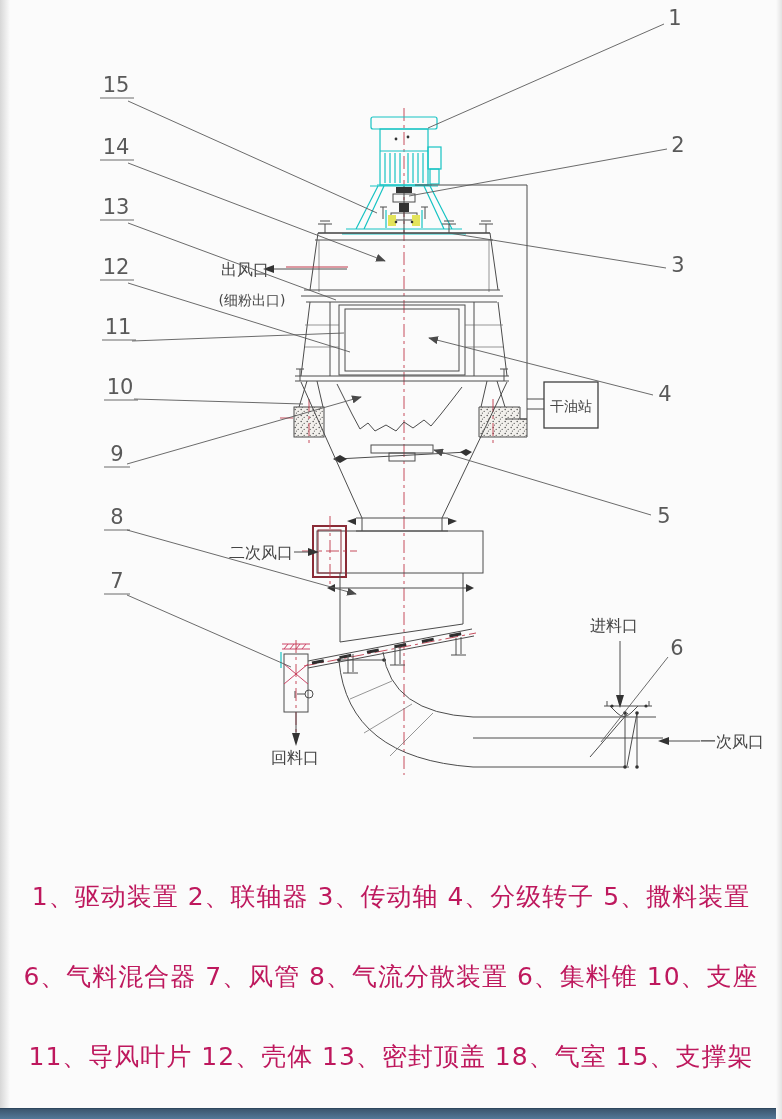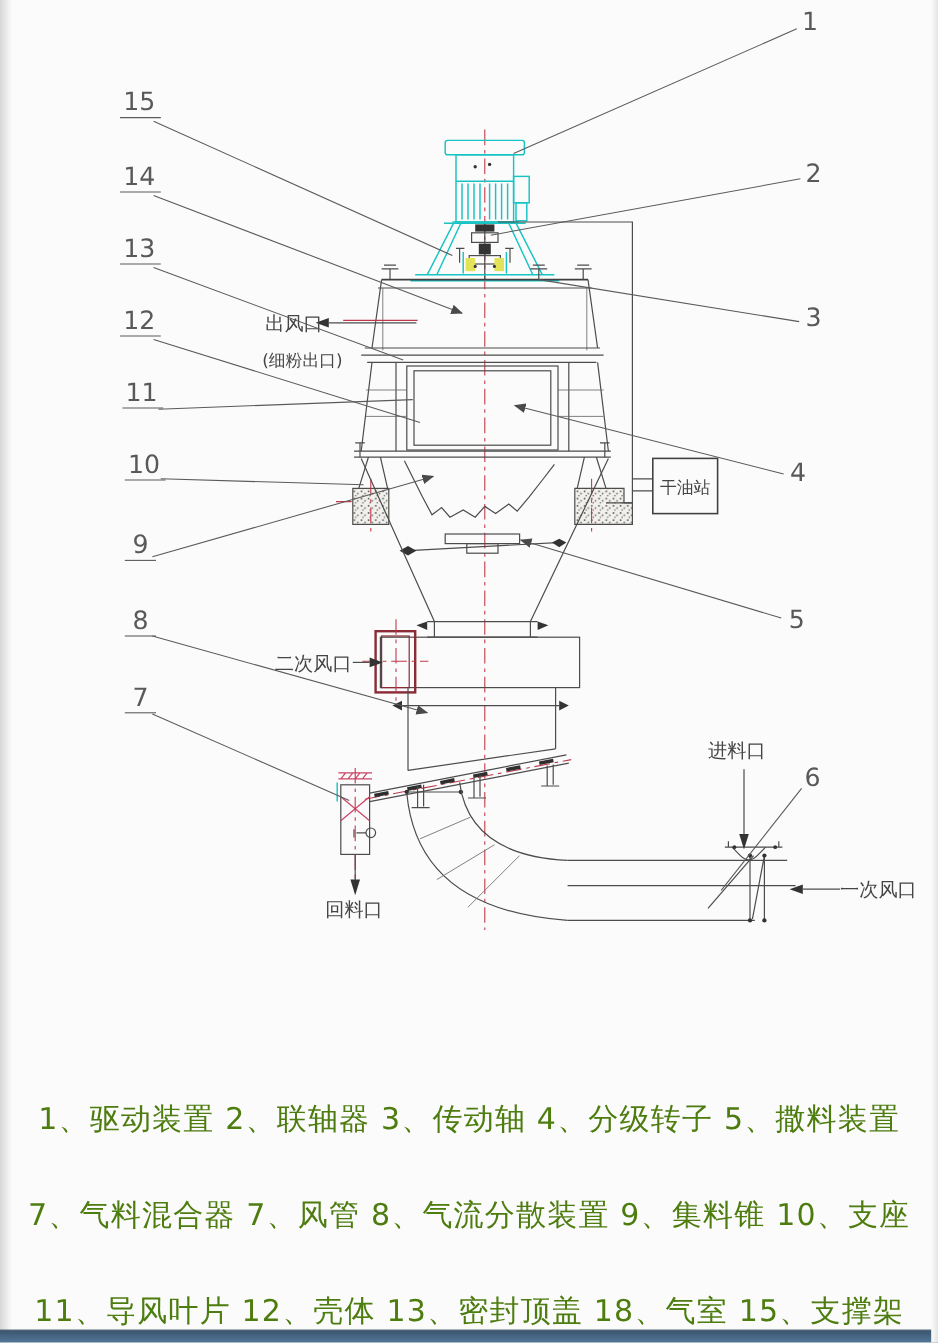--- a/index.html
+++ b/index.html
@@ -17,21 +17,21 @@
   .pk{stroke:#cc4466;stroke-width:1;fill:none;}
   .drd{stroke:#8a2b36;fill:none;}
   .redcl{stroke:#c0394b;stroke-width:0.9;fill:none;stroke-dasharray:13 4 3 4;}
   .redln{stroke:#c0394b;stroke-width:1;fill:none;}
   .dk{fill:#333;stroke:none;}
   .num{font-size:21px;fill:#595959;}
   .anno{font-size:16px;fill:#454545;}
   .anno-s{font-size:14px;fill:#454545;}
   .leader{stroke:#5a5a5a;stroke-width:0.9;fill:none;}
   .legend-line{position:absolute;left:0;width:782px;text-align:center;
-        font-size:25px;letter-spacing:1px;color:#4d7c0f;white-space:nowrap;margin-top:36px;}
+        font-size:25px;letter-spacing:1px;color:#be185d;white-space:nowrap;}
   #bottombar{position:absolute;left:0;bottom:0;width:782px;height:10px;
         background:linear-gradient(180deg,#3c566e,#537898);border-top:1px solid #2e4burning;}
   #bottombar{border-top:1px solid #2e475e;}
 </style>
 </head>
 <body>
 
 <div id="page">
 
 <svg width="782" height="870" viewBox="0 0 782 870">
@@ -255,17 +255,17 @@
     <text class="num" x="665" y="401" text-anchor="middle">4</text>
     <path class="leader" d="M653,395 L429,338" marker-end="url(#ah)"></path>
     <text class="num" x="664" y="523" text-anchor="middle">5</text>
     <path class="leader" d="M651,515 L434,450" marker-end="url(#ah)"></path>
     <text class="num" x="677" y="655" text-anchor="middle">6</text>
     <path class="leader" d="M668,657 L601,742"></path>
   </g>
 </svg>
 
 <div class="legend-line" style="top:880px;">1、驱动装置 2、联轴器 3、传动轴 4、分级转子 5、撒料装置</div>
-<div class="legend-line" style="top:960px;">7、气料混合器 7、风管 8、气流分散装置 9、集料锥 10、支座</div>
+<div class="legend-line" style="top:960px;">6、气料混合器 7、风管 8、气流分散装置 6、集料锥 10、支座</div>
 <div class="legend-line" style="top:1040px;">11、导风叶片 12、壳体 13、密封顶盖 18、气室 15、支撑架</div>
 
 <div id="bottombar"></div>
 </div>
 
 </body></html>

